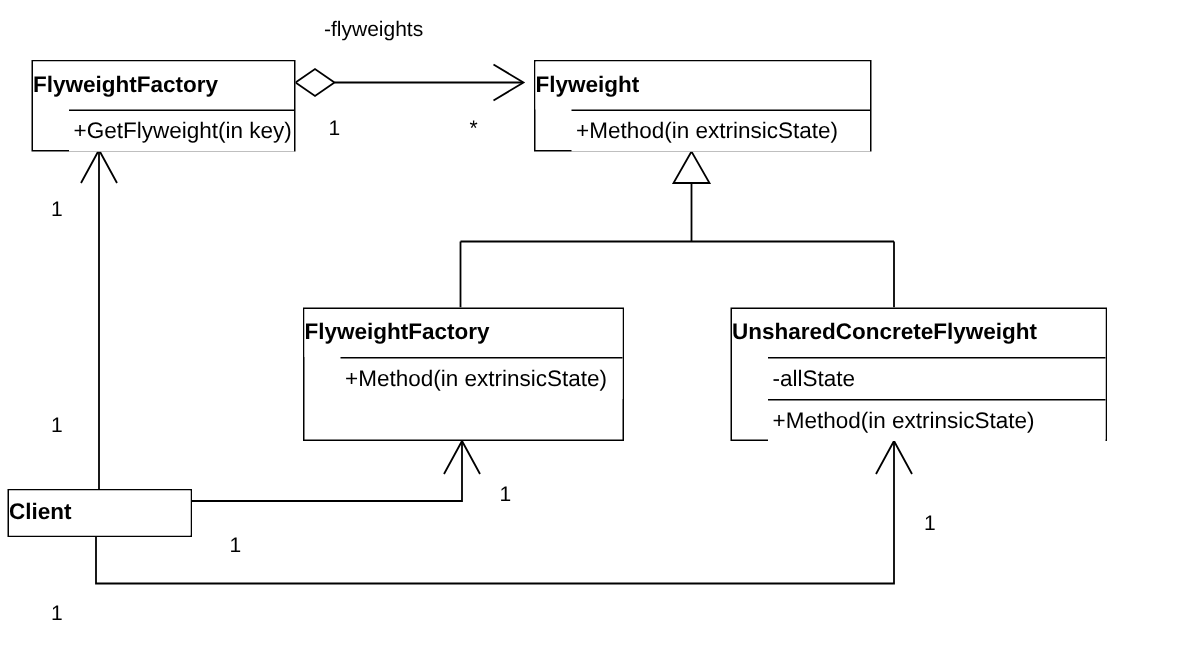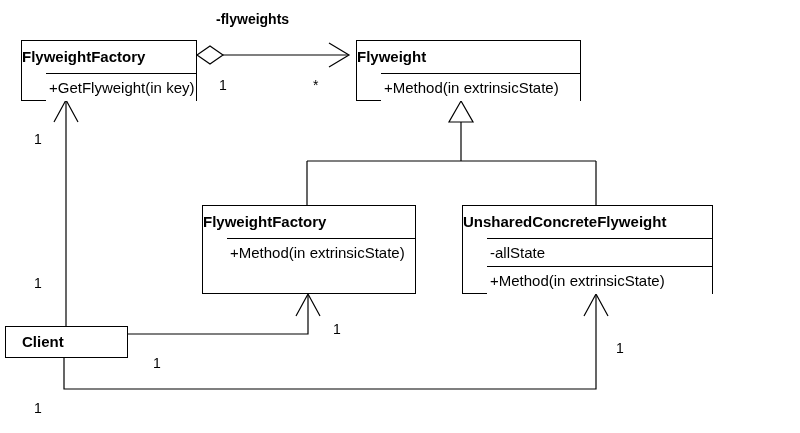--- a/index.html
+++ b/index.html
@@ -53,22 +53,22 @@
     line-height: 27px;
     height: 28px;
     padding-left: 3px;
     color: #000000;
     margin-left: 24px;
   }
   
   #class-flyweightfactory { left: 21px;  top: 40px;  width: 176px; height: 61px; }
   #class-flyweight        { left: 356px; top: 40px;  width: 225px; height: 61px; }
   #class-concreteflyweight{ left: 202px; top: 205px; width: 214px; height: 89px; }
-  #class-unsharedcf       { left: 462px; top: 205px; width: 251px; height: 89px; }
-  #class-client           { left: 5px;   top: 326px; width: 123px; height: 32px; padding-left: 16px; }
+  #class-unsharedcf       { left: 487px; top: 205px; width: 251px; height: 89px; }
+  #class-client           { left: 5px;   top: 326px; width: 123px; height: 32px; }
   #class-client .compartment-name { line-height: 30px; height: 30px; }
 
   .edge-label {
     position: absolute;
     font-family: "Liberation Sans", sans-serif;
     font-size: 14px;
     font-weight: normal;
     color: #000000;
     white-space: nowrap;
     z-index: 6;
@@ -158,21 +158,21 @@
   <div class="uml-class" id="class-unsharedcf">
     <div class="uml-compartment compartment-name">UnsharedConcreteFlyweight</div>
     <div class="uml-compartment compartment-members">-allState</div>
     <div class="uml-compartment compartment-members">+Method(in extrinsicState)</div>
   </div>
 
   <div class="uml-class" id="class-client">
     <div class="uml-compartment compartment-name">Client</div>
   </div>
 
-  <div class="edge-label" style="left:216px; top:12px;font-weight:bold;">-flyweights</div>
+  <div class="edge-label" style="left:216px; top:12px;">-flyweights</div>
 
   <div class="edge-label" style="left:219px; top:78px;">1</div>
 
   <div class="edge-label" style="left:313px; top:78px;">*</div>
 
   <div class="edge-label" style="left:34px; top:132px;">1</div>
 
   <div class="edge-label" style="left:34px; top:276px;">1</div>
 
   <div class="edge-label" style="left:333px; top:322px;">1</div>

